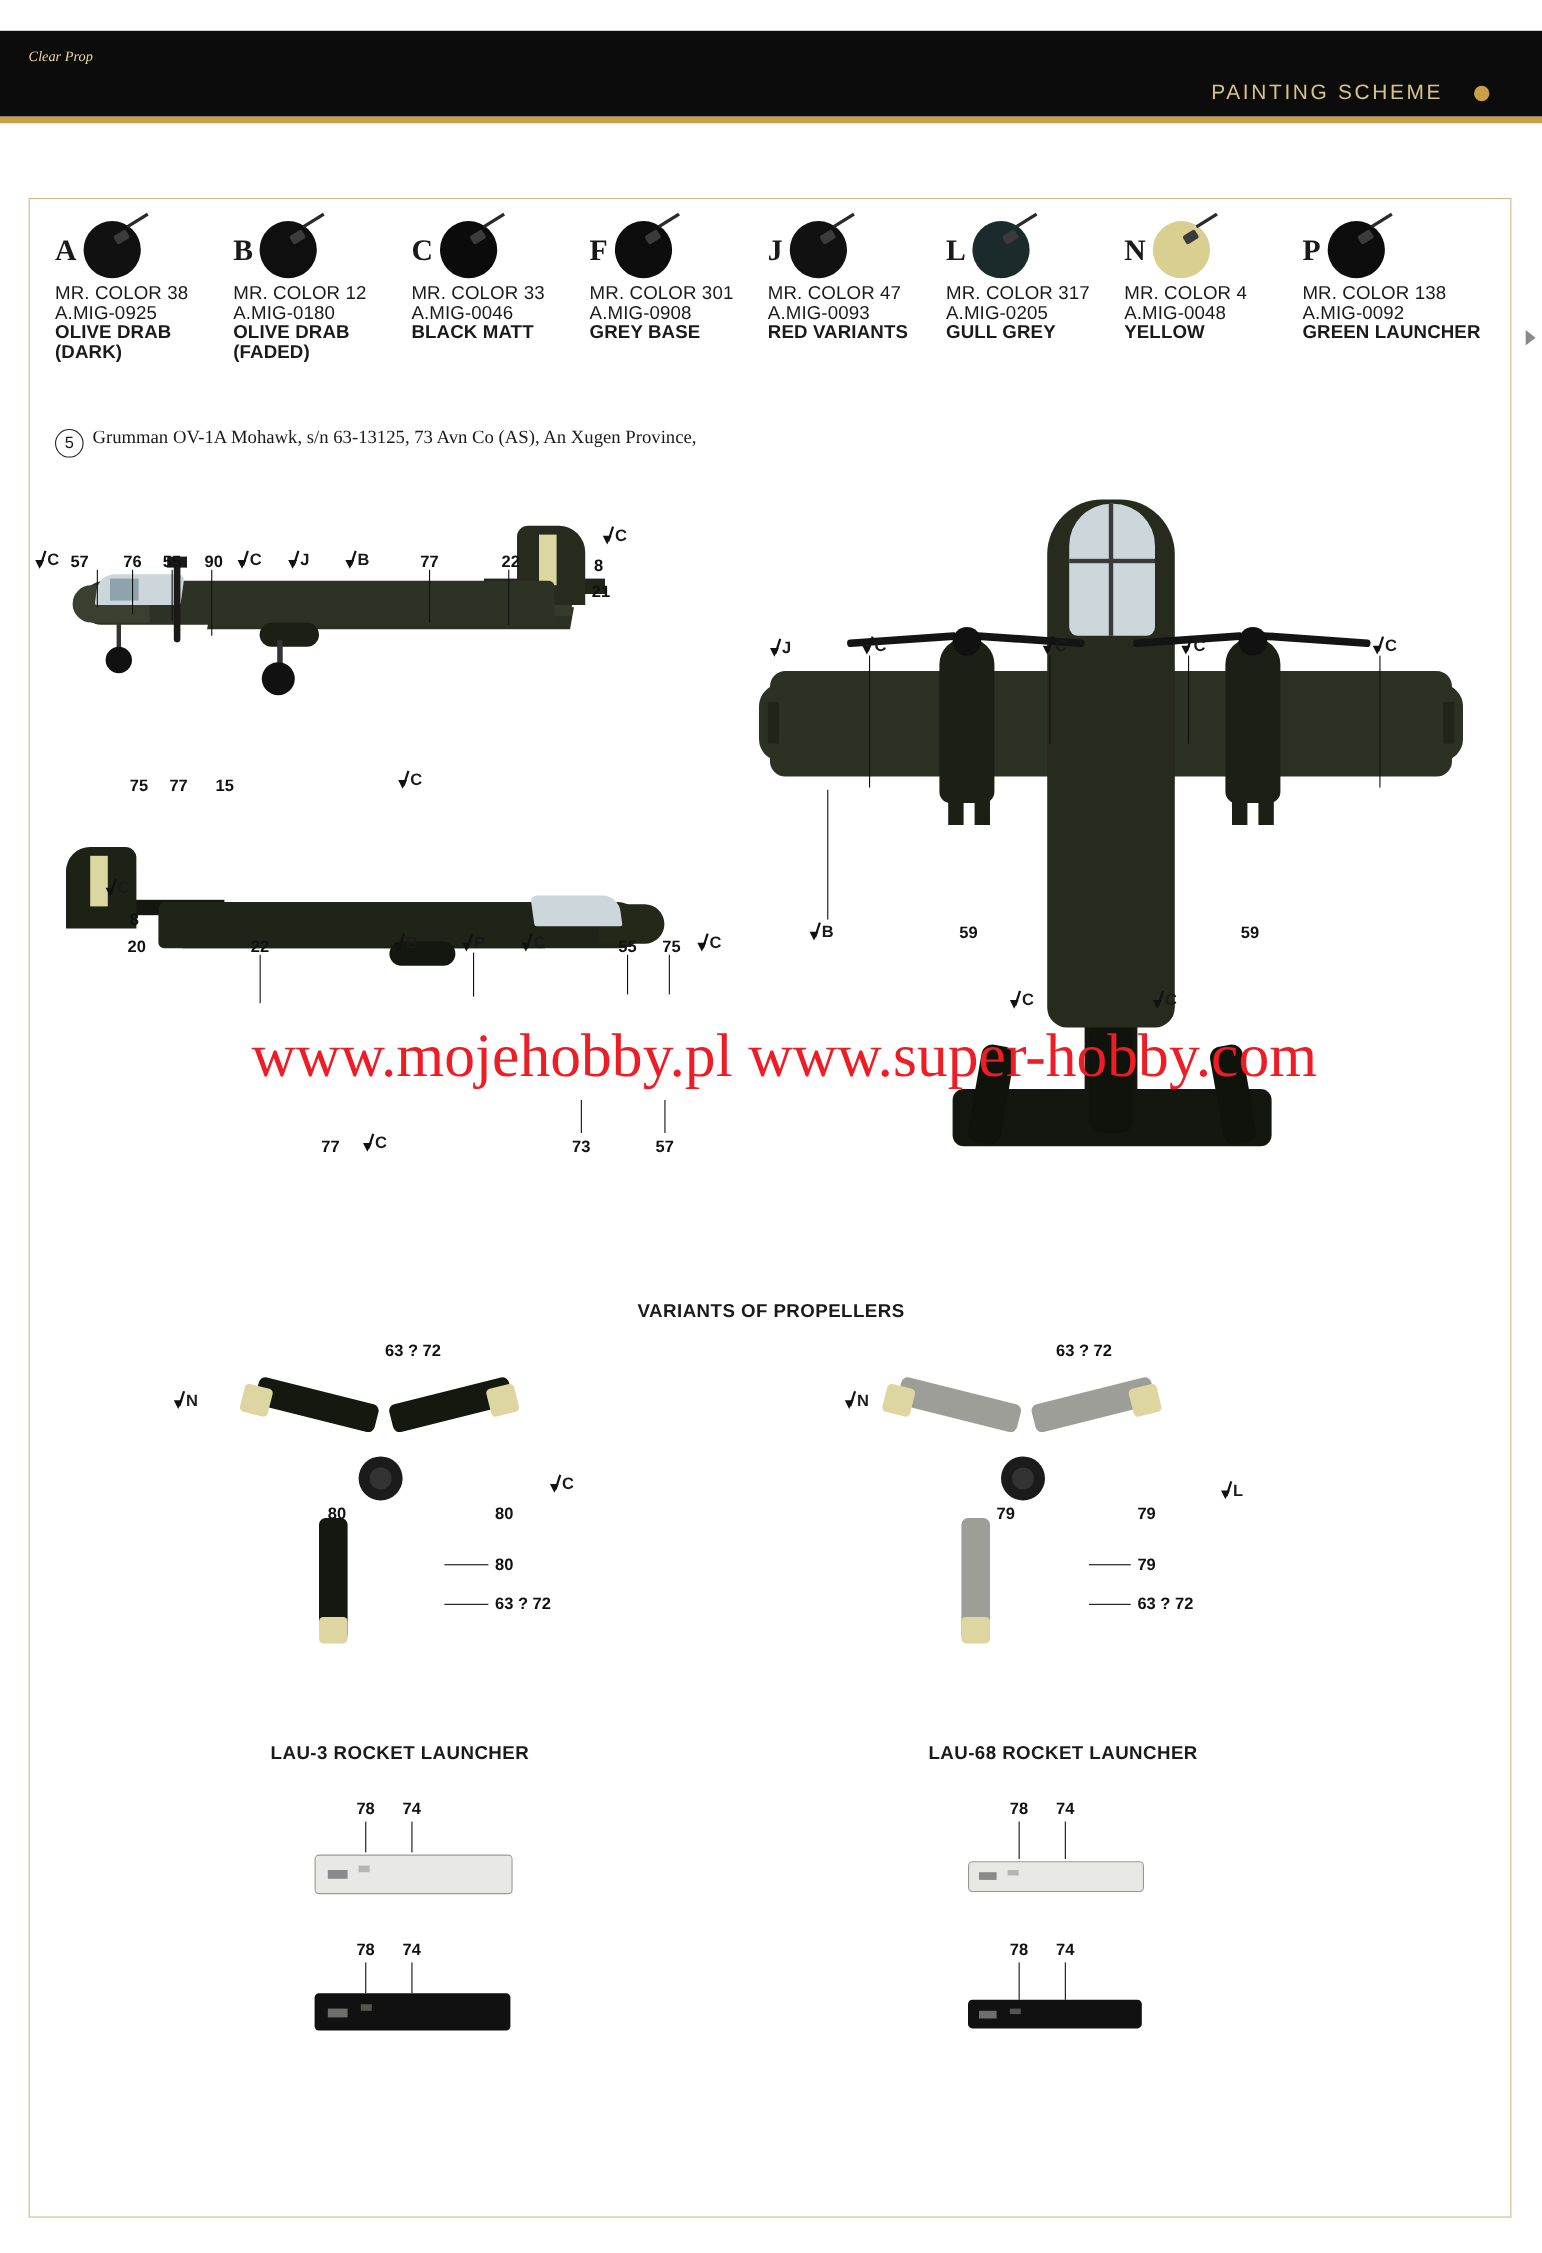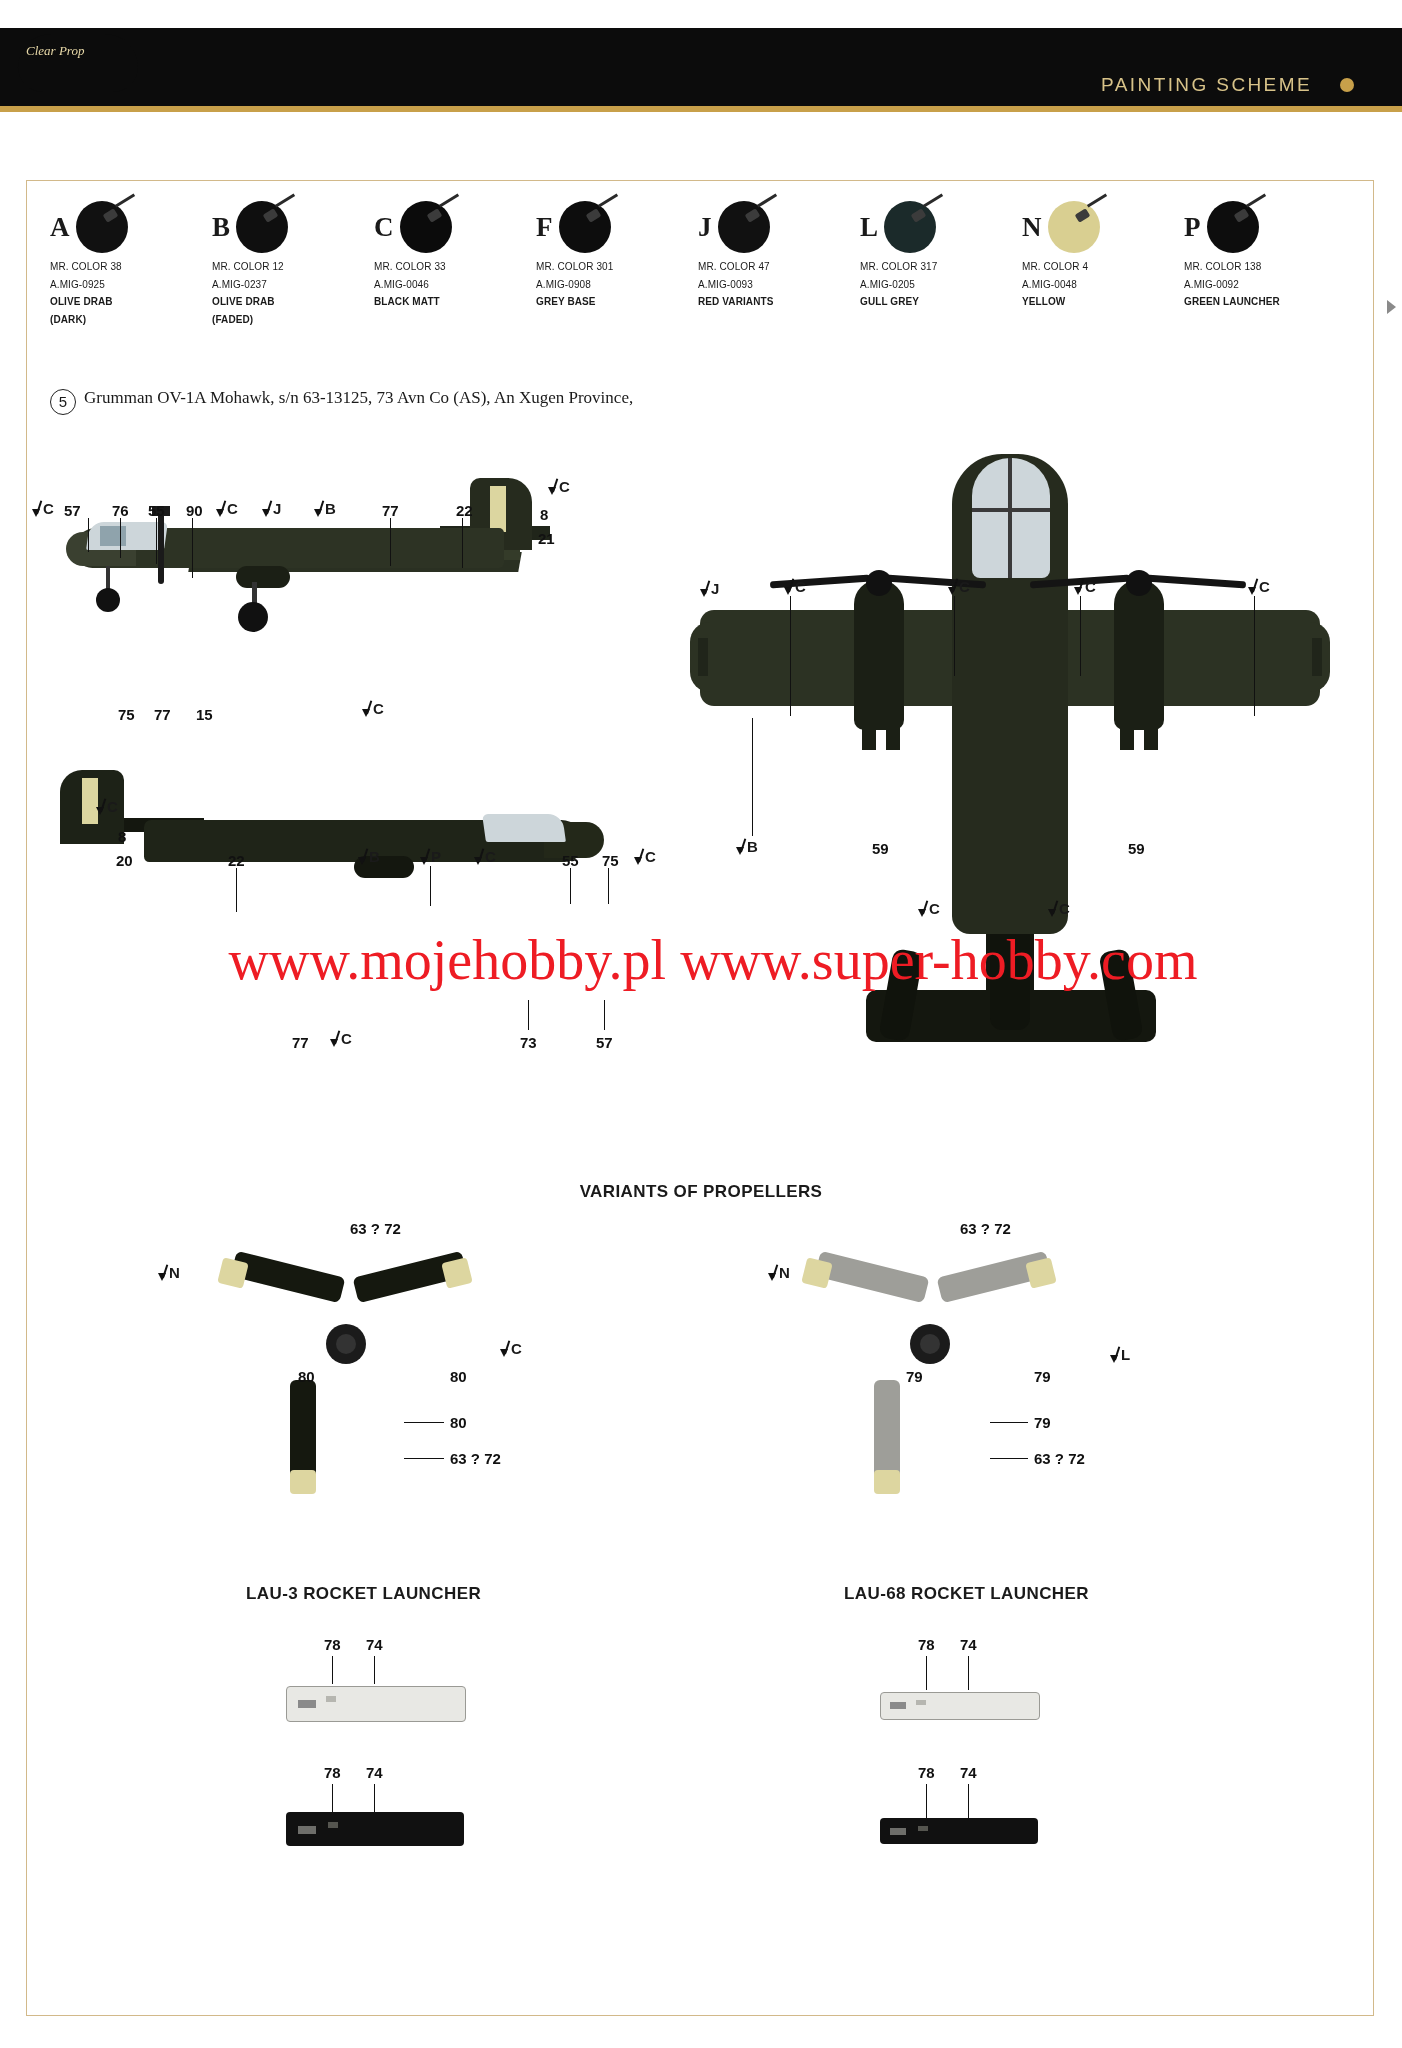--- a/index.html
+++ b/index.html
@@ -21,21 +21,21 @@
   
   .legend{position:absolute;left:50px;top:196px;width:1300px;display:flex;}
   .legend-cell{width:162px;position:relative;}
   .legend-head{display:flex;align-items:center;height:62px;}
   .legend-letter{font-size:27px;font-weight:bold;font-family:"Liberation Serif",serif;margin-right:6px;}
   .swatch-wrap{position:relative;width:62px;height:56px;}
   .swatch{position:absolute;left:0;top:2px;width:52px;height:52px;border-radius:50%;}
   .brush{position:absolute;left:26px;top:-2px;width:34px;height:30px;}
   .brush:before{content:"";position:absolute;left:12px;top:2px;width:22px;height:3px;background:#2a2a2a;transform:rotate(-32deg);}
   .brush:after{content:"";position:absolute;left:2px;top:14px;width:13px;height:9px;background:#3b3b3b;border-radius:2px;transform:rotate(-32deg);}
-  .legend-lines{font-size:10px;line-height:17.5px;letter-spacing:.1px;}
+  .legend-lines{font-size:17px;line-height:17.5px;letter-spacing:.1px;}
   .legend-lines div{white-space:nowrap;}
   .legend-lines .bold{font-weight:bold;}
 
   
   .caption{position:absolute;left:50px;top:386px;width:1000px;font-size:17px;line-height:24px;font-family:"Liberation Serif",serif;}
   .caption .circled{display:inline-flex;align-items:center;justify-content:center;width:24px;height:24px;border:1.4px solid #222;border-radius:50%;font-size:15px;font-family:"Liberation Sans",sans-serif;margin-right:8px;vertical-align:-4px;}
   .caption .l2{display:block;margin-left:32px;}
 
   
   .lbl{position:absolute;font-size:15px;font-weight:bold;font-family:"Liberation Sans",sans-serif;color:#111;white-space:nowrap;}
@@ -162,21 +162,21 @@
   <div class="legend-cell">
     <div class="legend-head">
       <span class="legend-letter">B</span>
       <span class="swatch-wrap">
         <span class="swatch" style="background:#0f0f0f"></span>
           <span class="brush"></span>
       </span>
     </div>
     <div class="legend-lines">
       <div>MR. COLOR 12</div>
-      <div>A.MIG-0237</div>
+      <div>A.MIG-0180</div>
       <div class="bold">OLIVE DRAB</div>
       <div class="bold">(FADED)</div>
     </div>
   </div>
 
   <div class="legend-cell">
     <div class="legend-head">
       <span class="legend-letter">C</span>
       <span class="swatch-wrap">
         <span class="swatch" style="background:#0b0b0b"></span>

